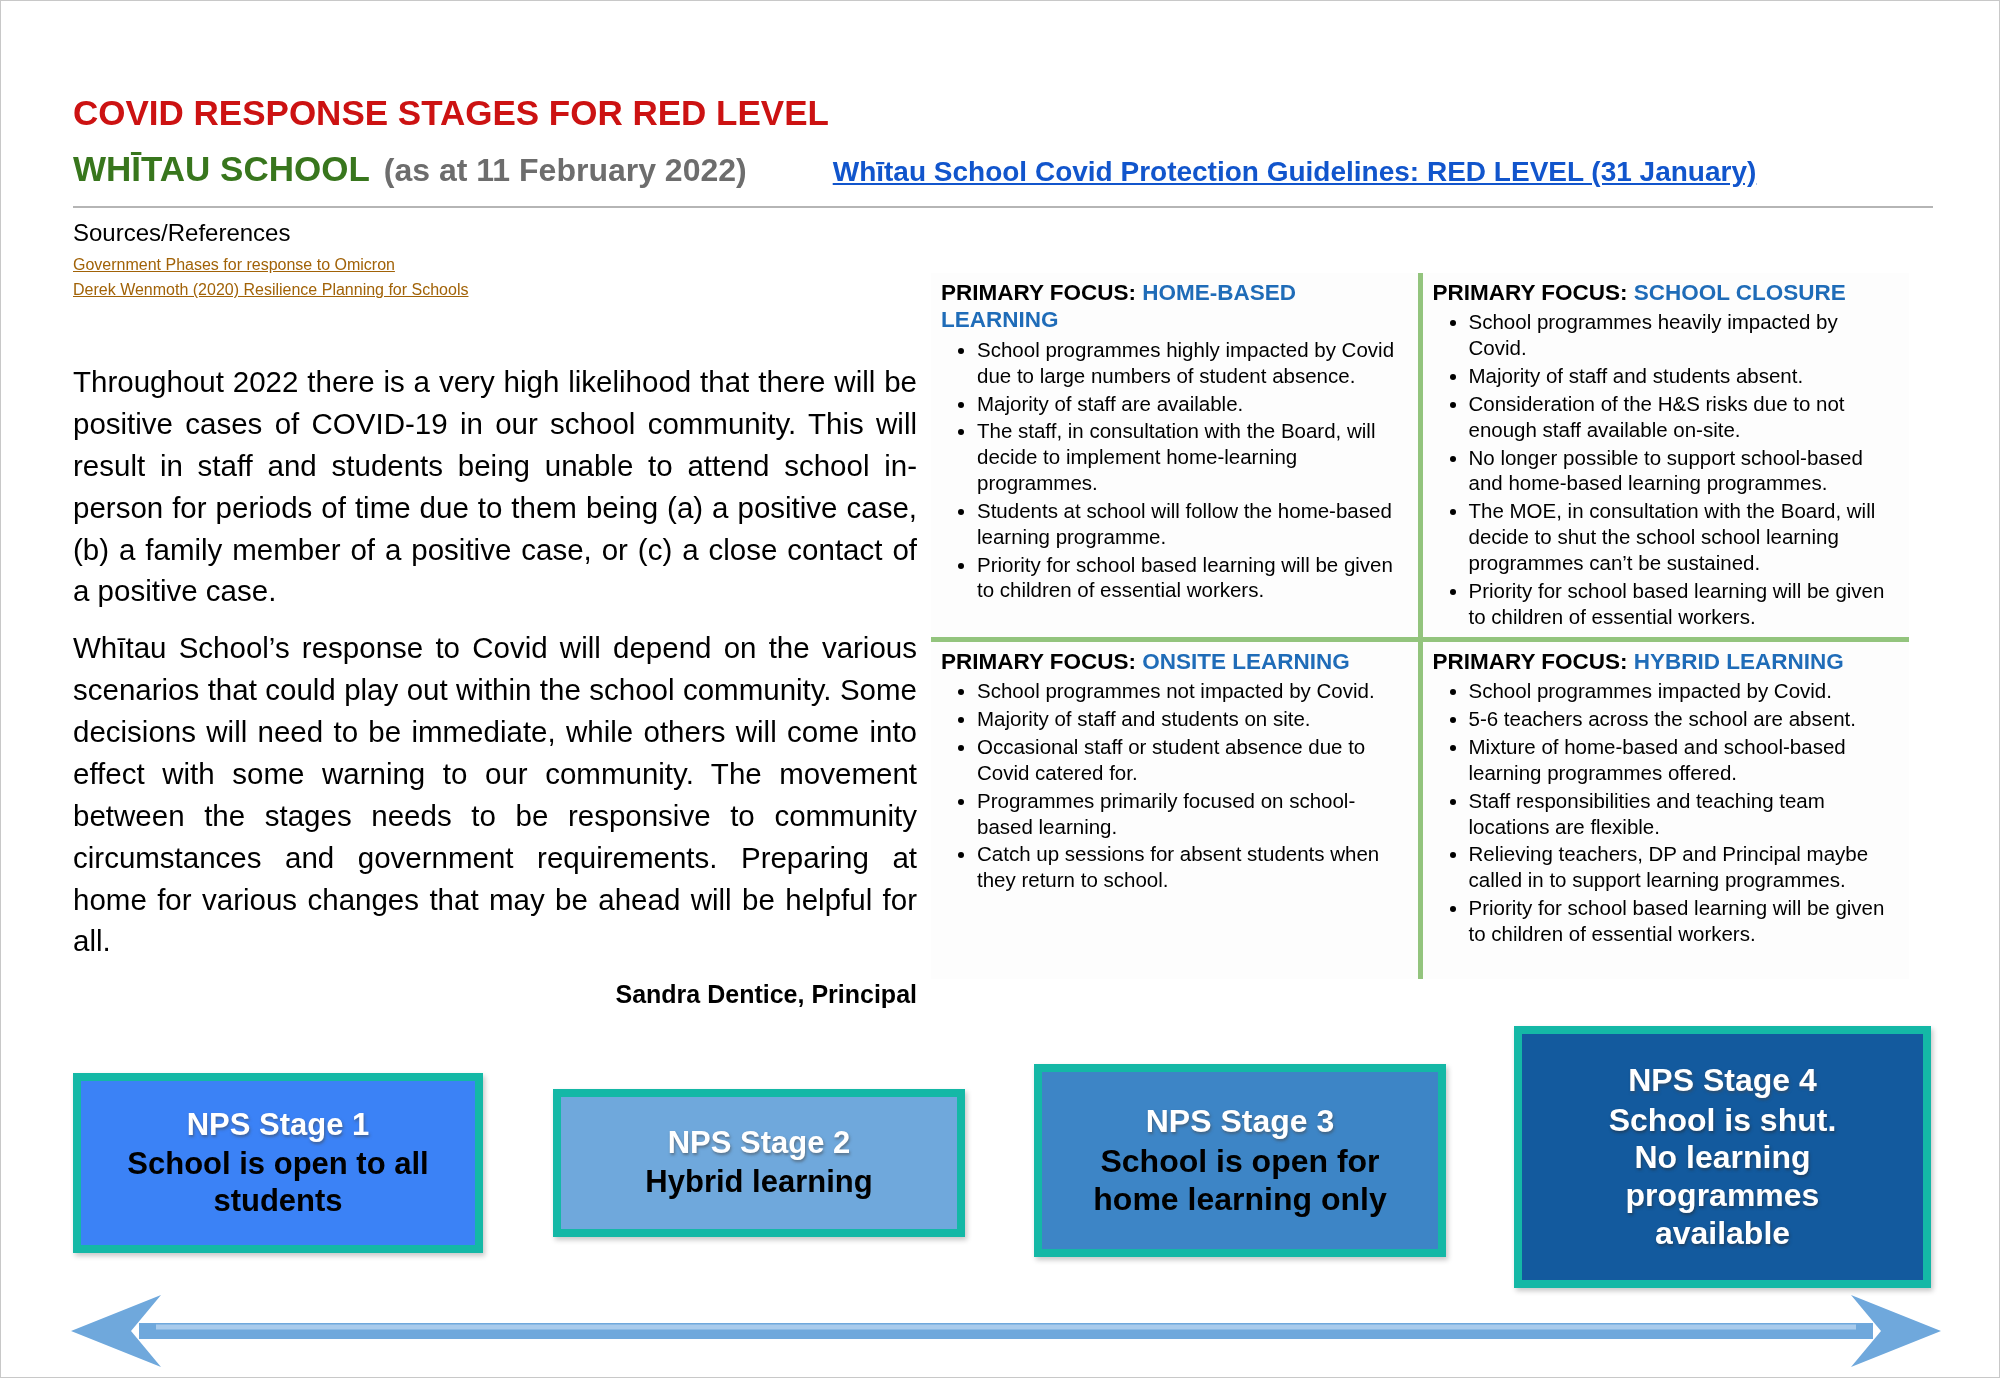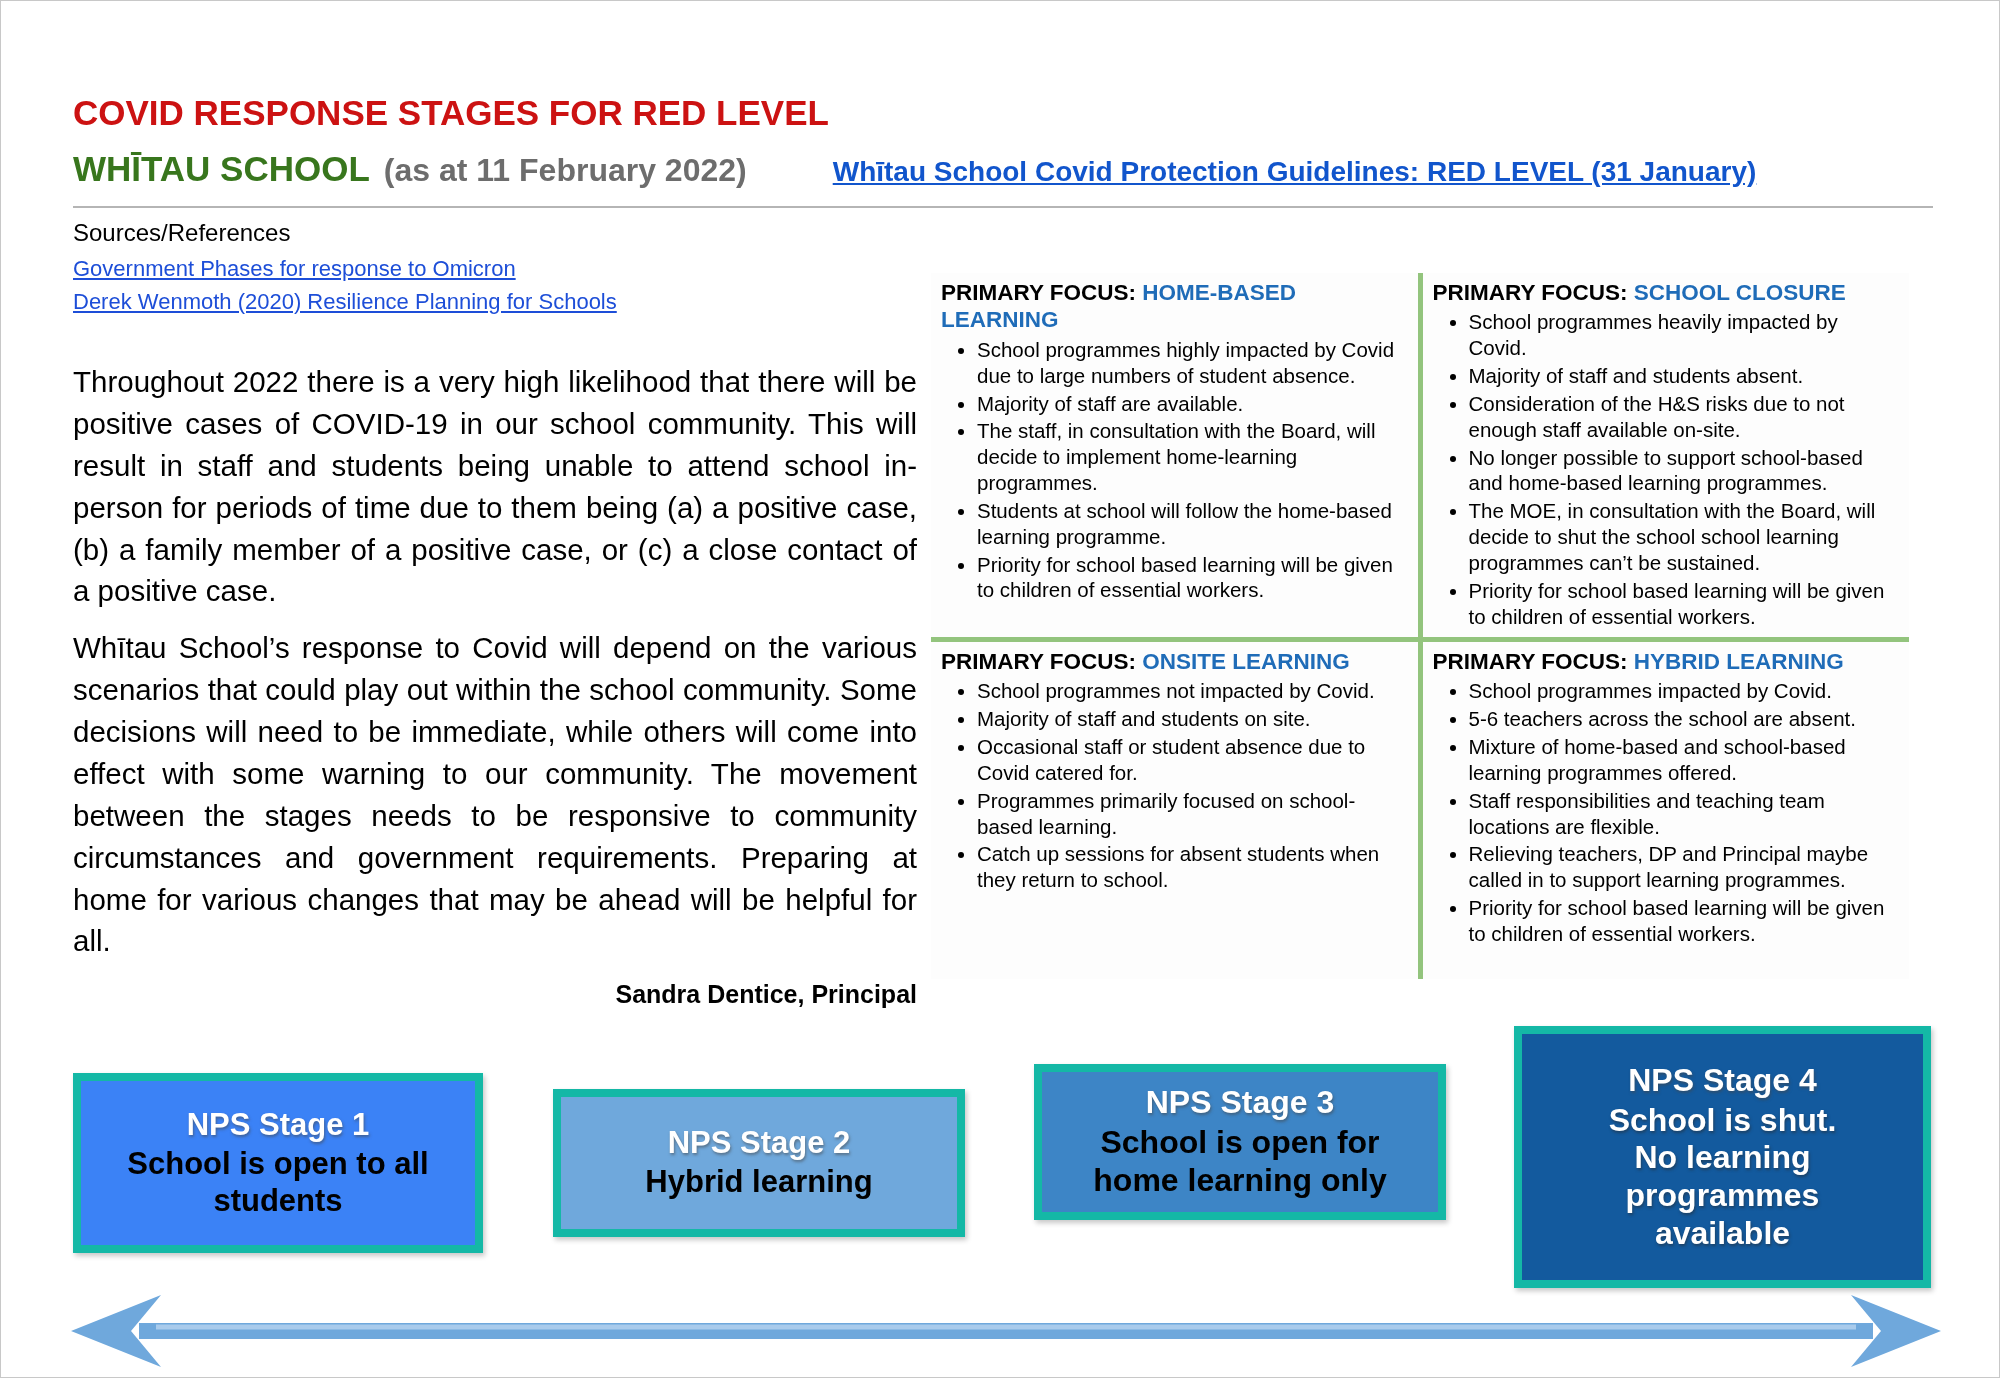--- a/index.html
+++ b/index.html
@@ -12,21 +12,21 @@
   .header{position:absolute; left:72px; top:92px; right:66px;}
   .title-red{color:#CC1212; font-size:35px; font-weight:bold; white-space:nowrap;}
   .header-line2{display:flex; align-items:baseline; margin-top:16px;}
   .school-name{color:#38761D; font-size:35px; font-weight:bold; white-space:nowrap;}
   .as-at{color:#6d6d6d; font-size:32px; font-weight:bold; margin-left:14px; white-space:nowrap;}
   .guidelines-link{color:#1155CC; font-size:28px; font-weight:bold; text-decoration:underline; margin-left:86px; white-space:nowrap; cursor:pointer;}
   .rule{position:absolute; left:72px; right:66px; top:205px; border-top:2px solid #b5b5b5;}
   
   .sources{position:absolute; left:72px; top:218px;}
   .sources-heading{font-size:24px; color:#000; margin-bottom:9px;}
-  .source-link{display:inline-block; font-size:22px; color:#1d4ed8; text-decoration:underline; margin-bottom:7px; cursor:pointer;}
+  .source-link{display:inline-block; font-size:16px; color:#a16207; text-decoration:underline; margin-bottom:7px; cursor:pointer;}
   
   .intro{position:absolute; left:72px; top:360px; width:844px; color:#000;
          font-size:29.5px; line-height:1.42; text-align:justify;}
   .intro p{margin:0 0 15px 0;}
   .signature{font-size:25px; font-weight:bold; margin-top:2px; text-align:right;}
   
   .focus-grid{
     position:absolute; left:930px; top:272px; width:978px; height:706px;
     background:#93C47D; display:grid; grid-template-columns:1fr 1fr;
     grid-template-rows:364px 1fr; gap:5px; box-sizing:border-box;
@@ -39,21 +39,21 @@
   
   .stage{
     position:absolute; border:8px solid #14b8a6; box-sizing:border-box;
     display:flex; flex-direction:column; align-items:center; justify-content:center;
     text-align:center; box-shadow:2px 3px 5px rgba(0,0,0,0.22); font-size:31px;
   }
   .stage-title{color:#ffffff; font-weight:bold; text-shadow:1px 2px 3px rgba(70,70,70,0.55); margin-bottom:3px;}
   .stage-sub{color:#000000; font-weight:bold; white-space:pre-line; line-height:1.18;}
   .stage1{left:72px;   top:1072px; width:410px; height:180px; background:#3b82f6;}
   .stage2{left:552px;  top:1088px; width:412px; height:148px; background:#6FA8DC;}
-  .stage3{left:1033px; top:1063px; width:412px; height:156px; background:#3D85C6; font-size:32px;}
+  .stage3{left:1033px; top:1063px; width:412px; height:193px; background:#3D85C6; font-size:32px;}
   .stage4{left:1513px; top:1025px; width:417px; height:262px; background:#135A9E; font-size:32px;}
   .stage4 .stage-sub{color:#ffffff; text-shadow:1px 2px 3px rgba(40,40,40,0.5);}
   
   .range-arrow{position:absolute; left:60px; top:1288px;}
 </style>
 </head>
 <body>
 
 <div class="page">
 

